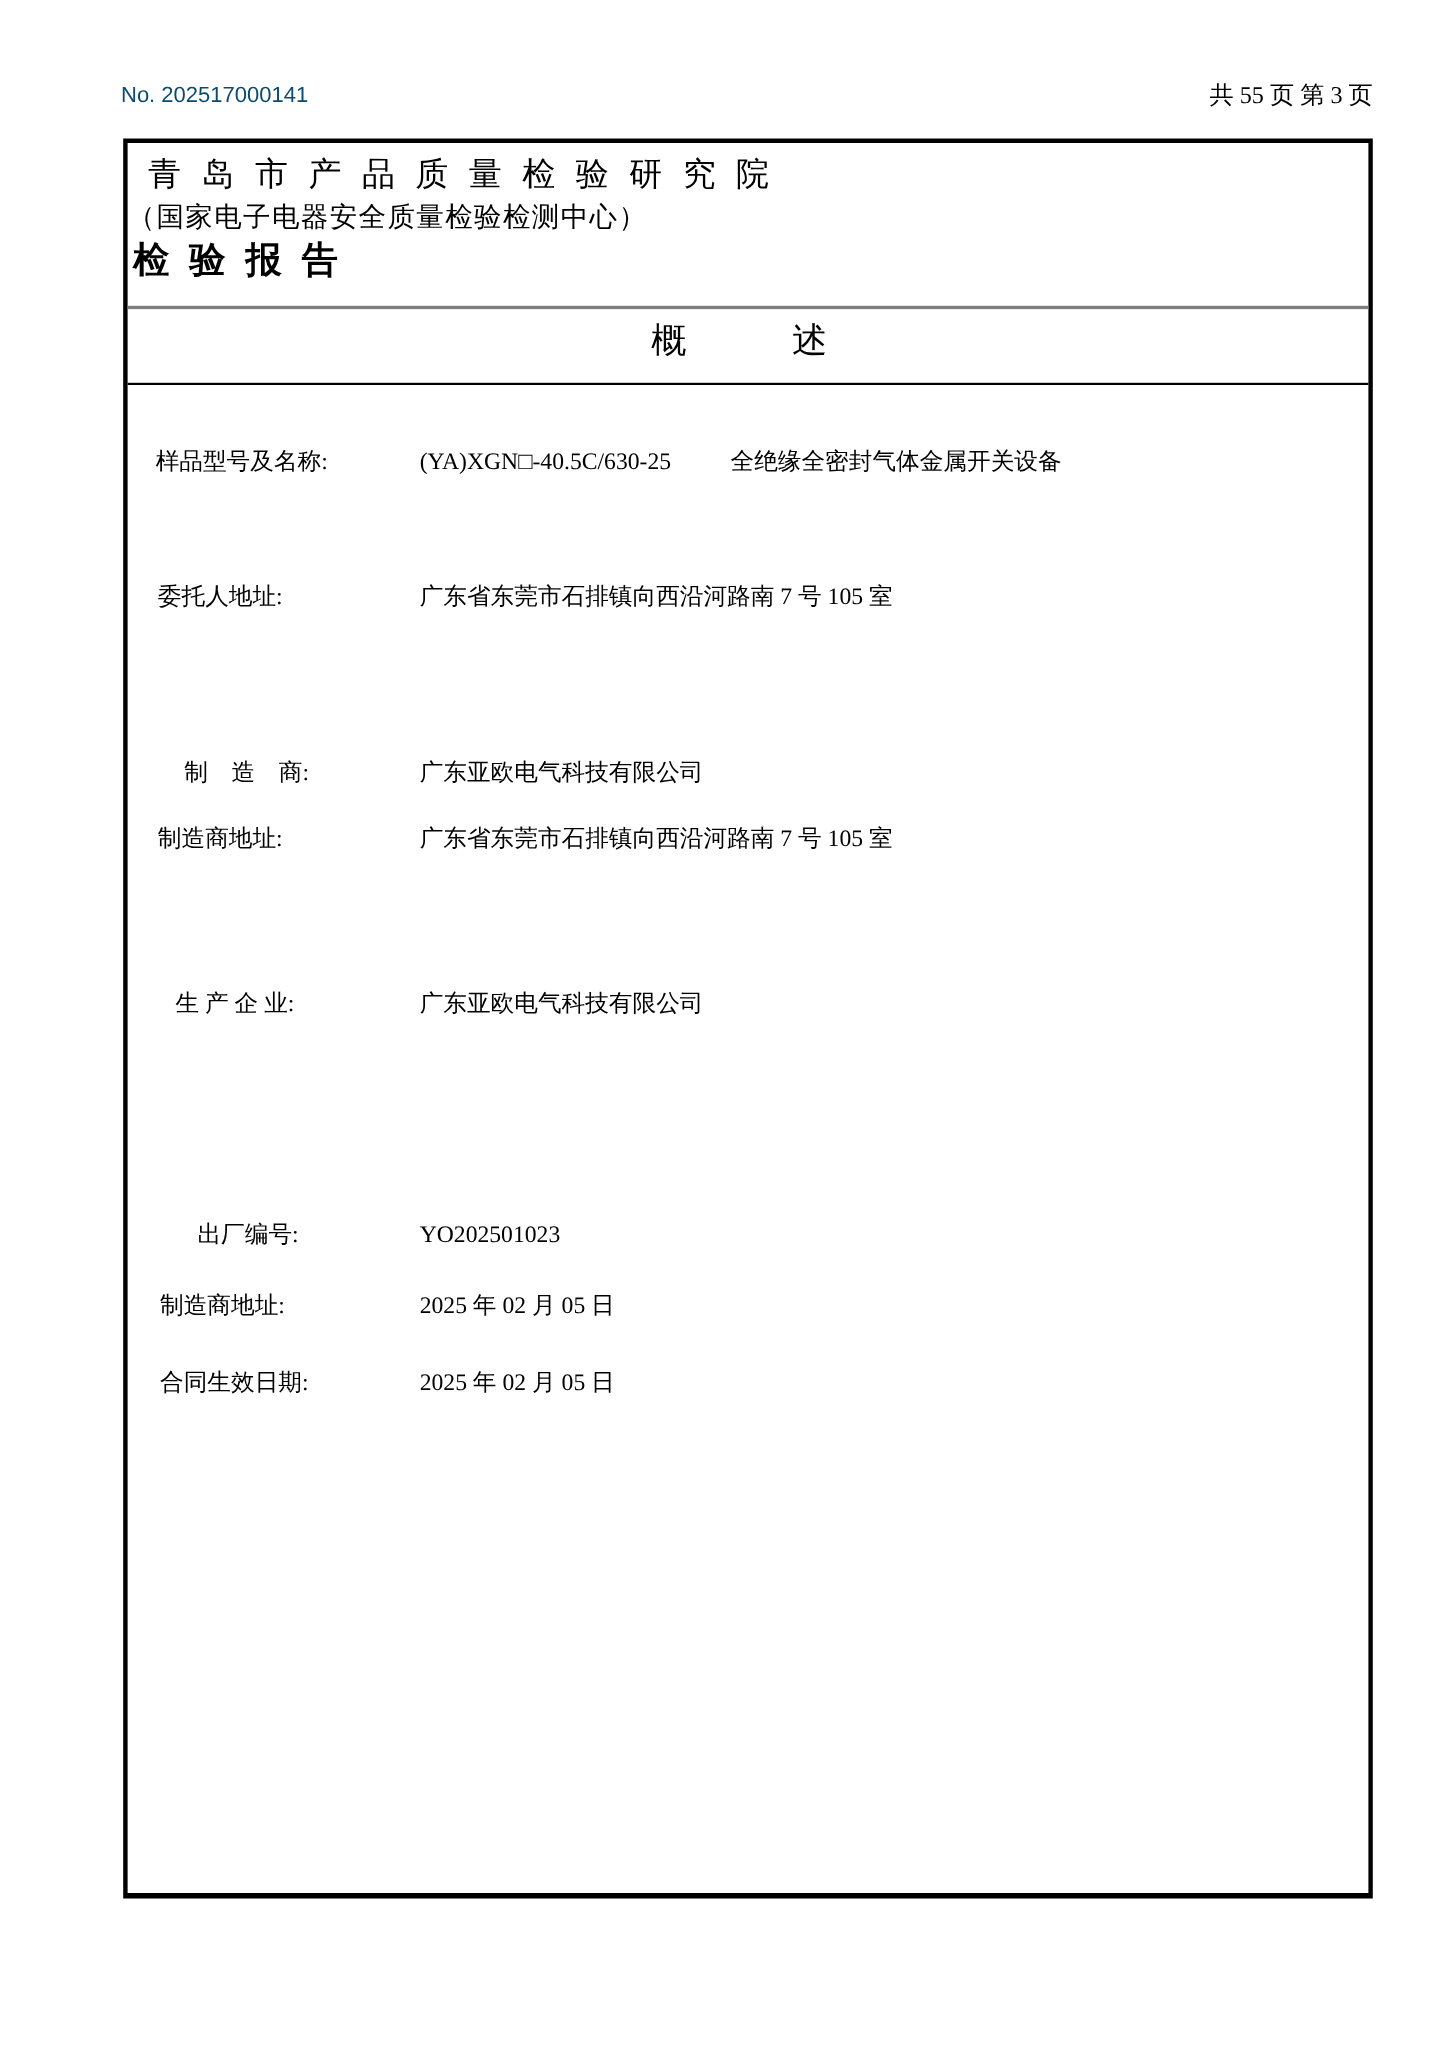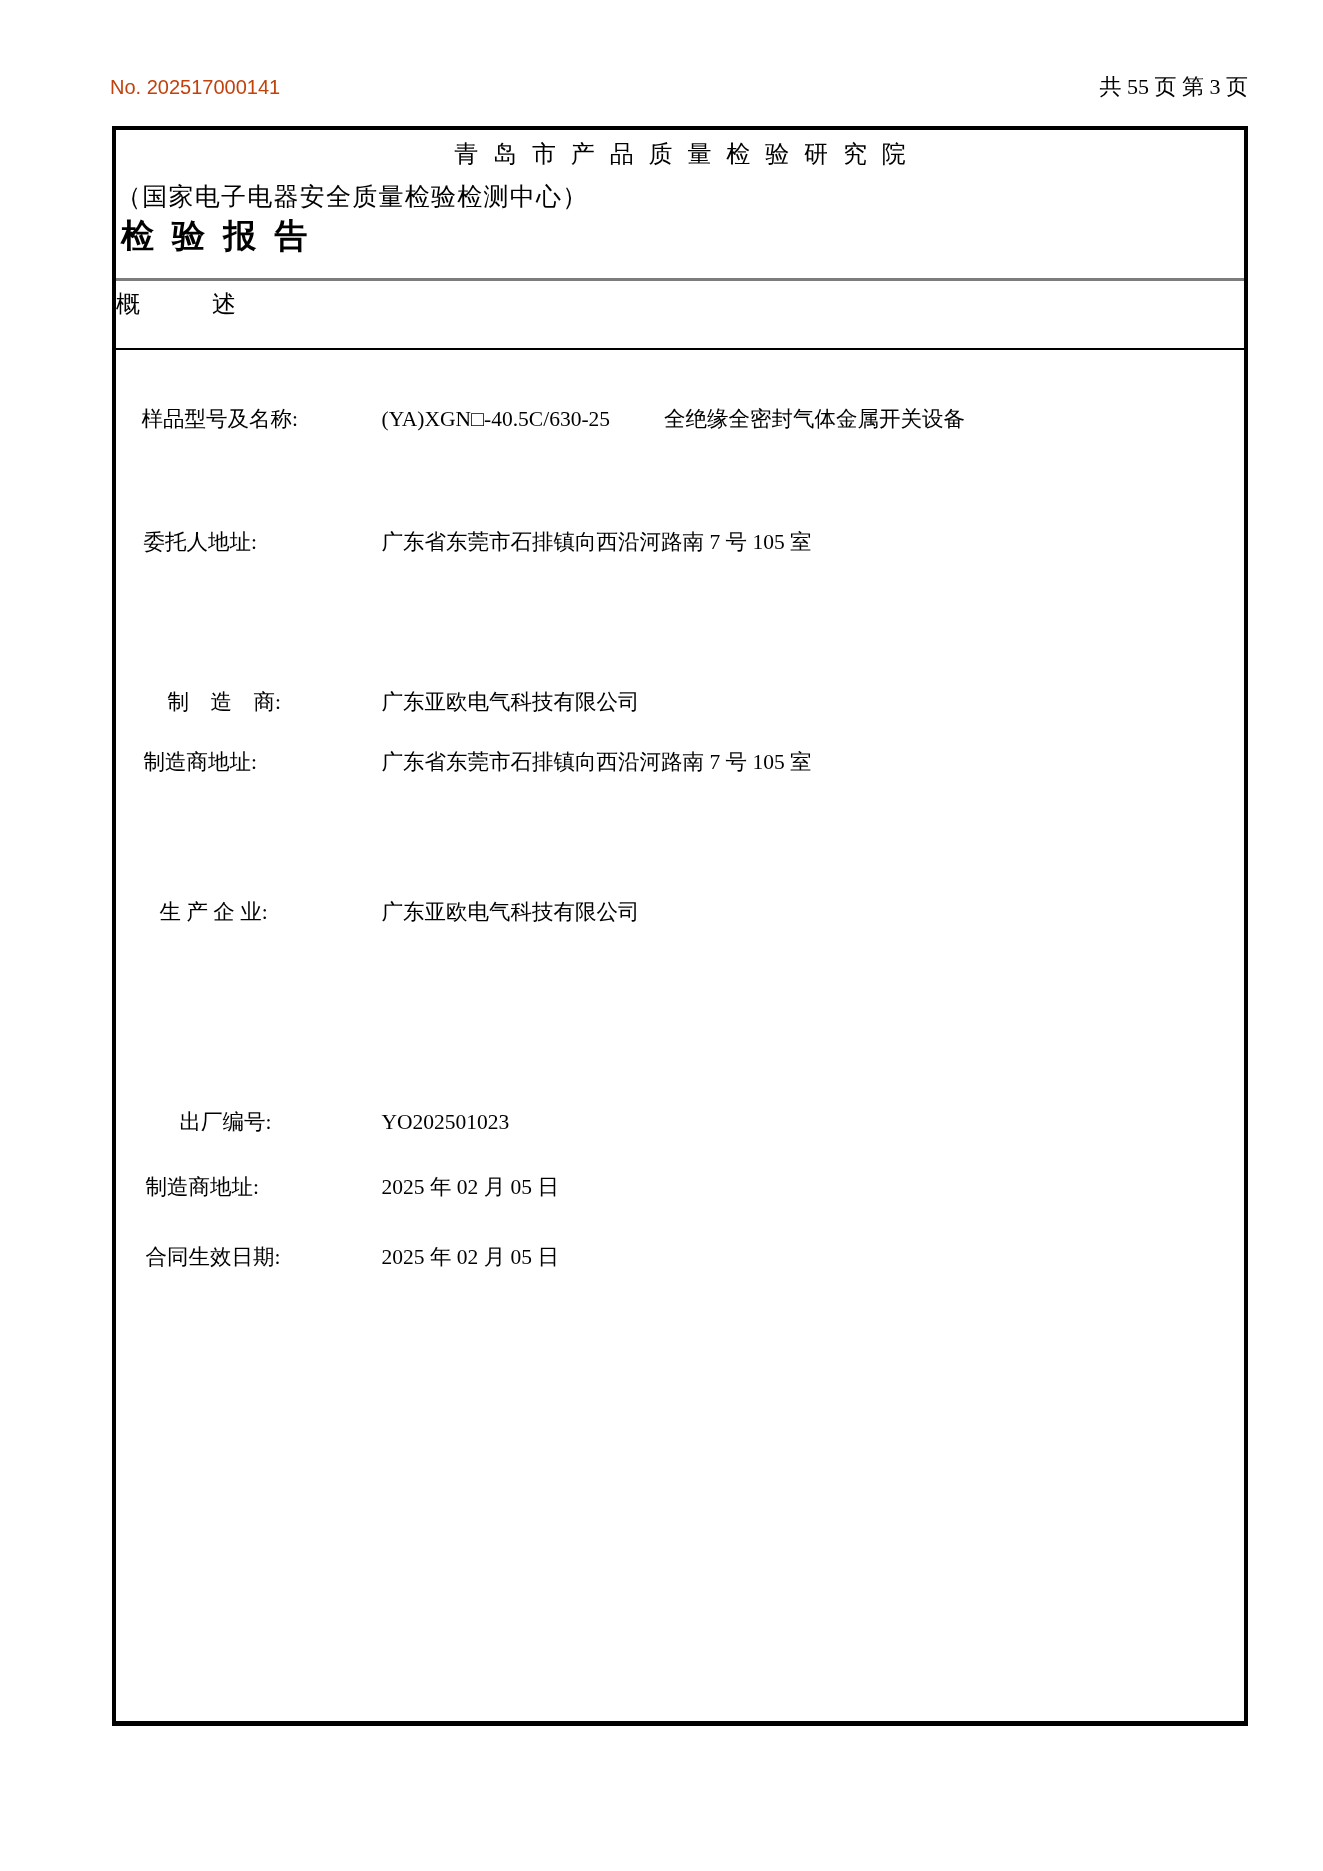--- a/index.html
+++ b/index.html
@@ -1,25 +1,25 @@
 <!DOCTYPE html>
 <html><head>
 <meta charset="utf-8">
 <style>
   html,body{margin:0;padding:0;background:#ffffff;}
   body{width:1323px;height:1871px;position:relative;font-family:"Liberation Serif","DejaVu Serif",serif;color:#000;}
-  .page-no{position:absolute;left:110px;top:76px;font-family:"Liberation Sans","DejaVu Sans",sans-serif;font-size:20px;color:#c2410c;white-space:pre;}
+  .page-no{position:absolute;left:110px;top:76px;font-family:"Liberation Sans","DejaVu Sans",sans-serif;font-size:20px;color:#0c4a6e;white-space:pre;}
   .pagination{position:absolute;right:75px;top:72px;font-size:22px;white-space:pre;}
   .report-box{position:absolute;left:112px;top:126px;width:1136px;height:1600px;border:4px solid #000;border-bottom-width:5px;box-sizing:border-box;background:#fff;}
-  .institute{position:absolute;left:0;right:0;top:8px;text-align:center;font-size:24px;letter-spacing:0.62em;padding-left:0.62em;white-space:pre;}
+  .institute{position:absolute;left:0;right:0;top:8px;font-size:30px;letter-spacing:0.62em;padding-left:0.62em;white-space:pre;}
   .center-name{position:absolute;left:0;right:0;top:50px;text-align:left;font-size:25px;letter-spacing:0.05em;white-space:pre;}
   .report-title{position:absolute;left:0;right:0;top:84px;text-align:left;font-size:33px;font-weight:bold;letter-spacing:0.15em;padding-left:0.15em;white-space:pre;}
   .divider-gray{position:absolute;left:0;right:0;top:148px;height:3px;background:#7d7d7d;}
   .divider-black{position:absolute;left:0;right:0;top:218px;height:2px;background:#000;}
-  .section-title{position:absolute;left:0;right:16px;top:158px;font-size:24px;white-space:pre;}
+  .section-title{position:absolute;left:0;right:16px;top:158px;text-align:center;font-size:32px;white-space:pre;}
   .row{position:absolute;left:2px;right:4px;font-size:21.5px;line-height:30px;white-space:pre;}
   .row .lbl{display:inline-block;width:208px;box-sizing:border-box;vertical-align:top;}
   .row .val{vertical-align:top;margin-left:34px;}
   .row .val2{margin-left:54px;vertical-align:top;}
   .p0{padding-left:2px}.p1{padding-left:28px}.p2{padding-left:4px}.p3{padding-left:20px}.p4{padding-left:40px}.p5{padding-left:6px}
   .r0{top:244px}.r1{top:307px}.r2{top:367px}.r3{top:527px}.r4{top:587px}.r5{top:737px}.r6{top:807px}.r7{top:947px}.r8{top:1012px}.r9{top:1082px}
 </style>
 </head>
 <body>
 

